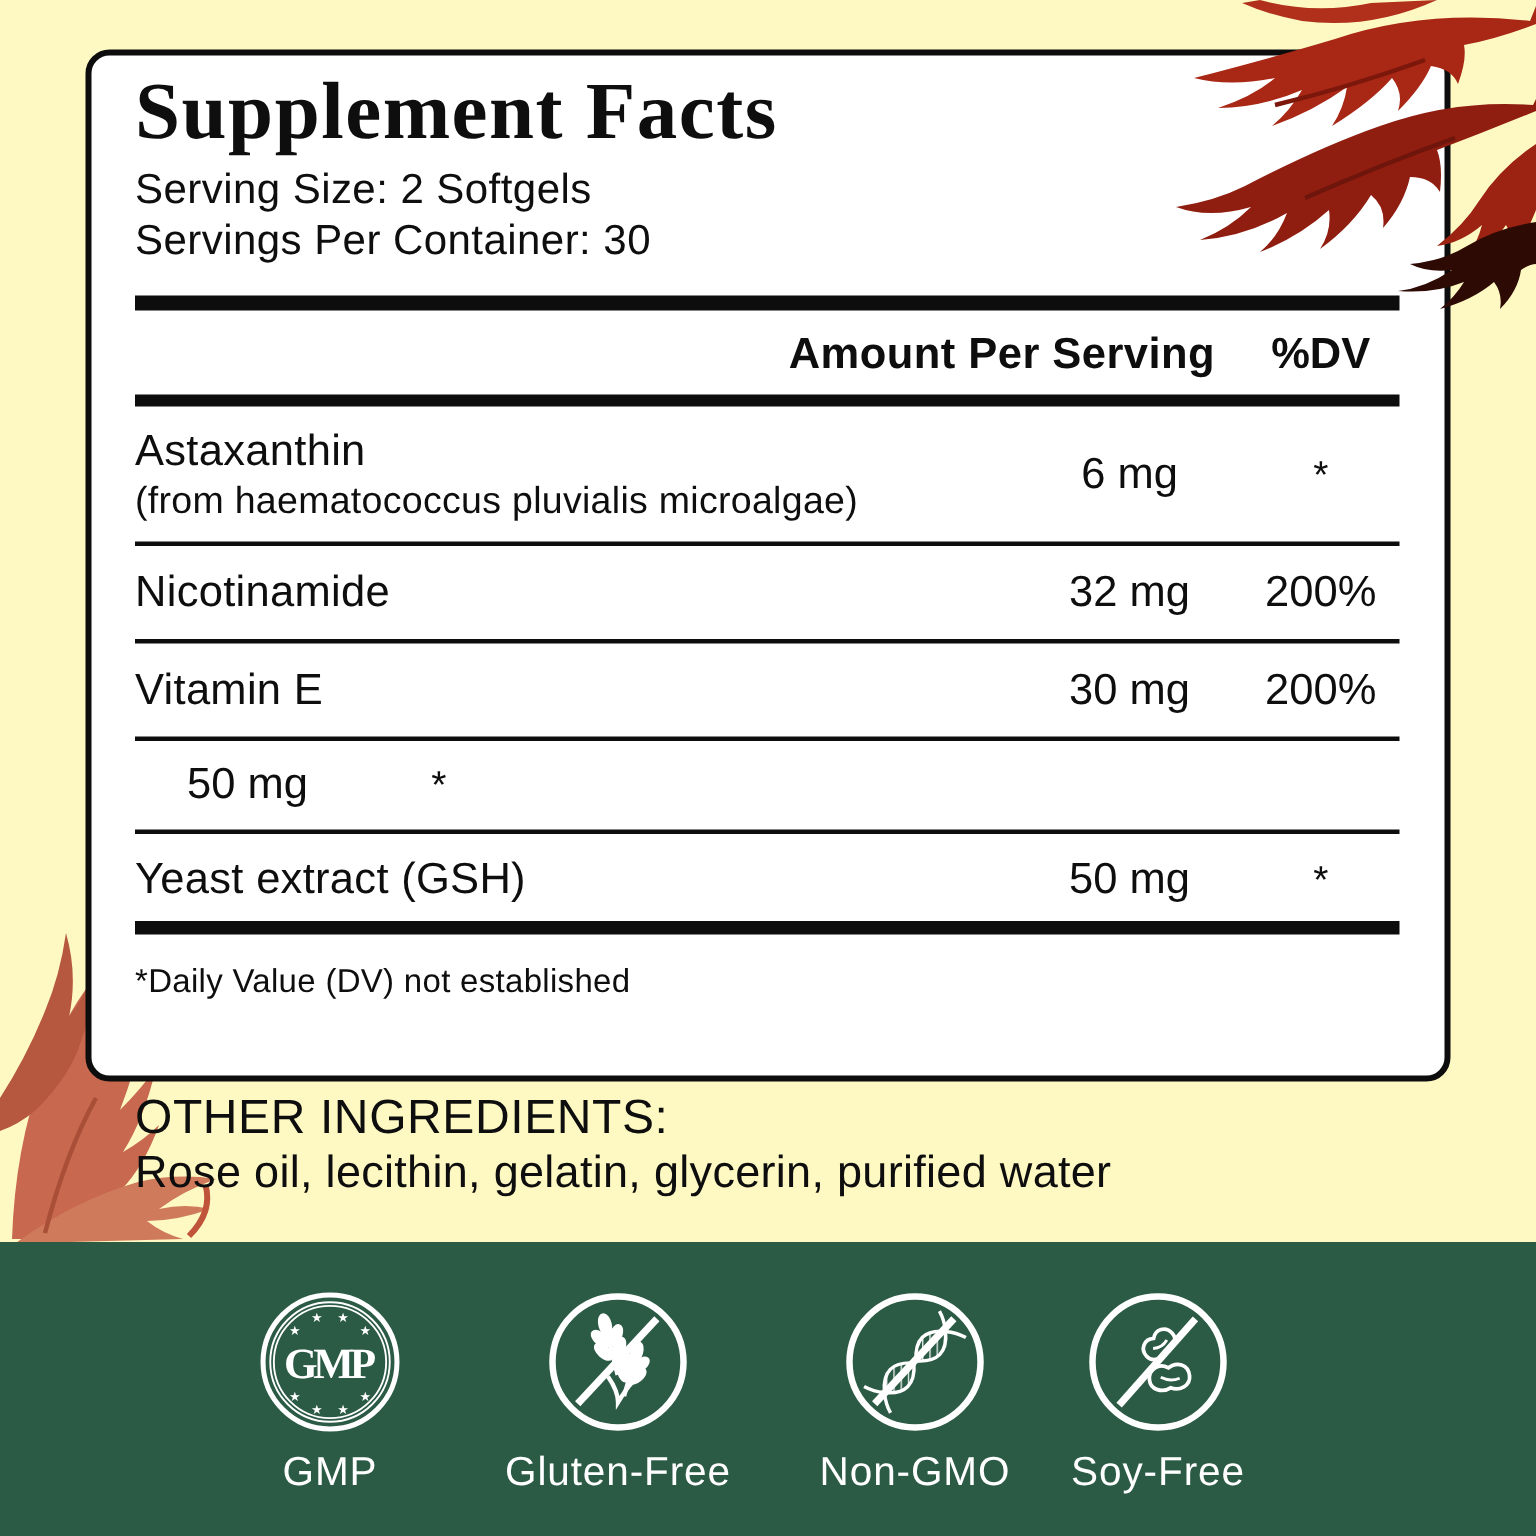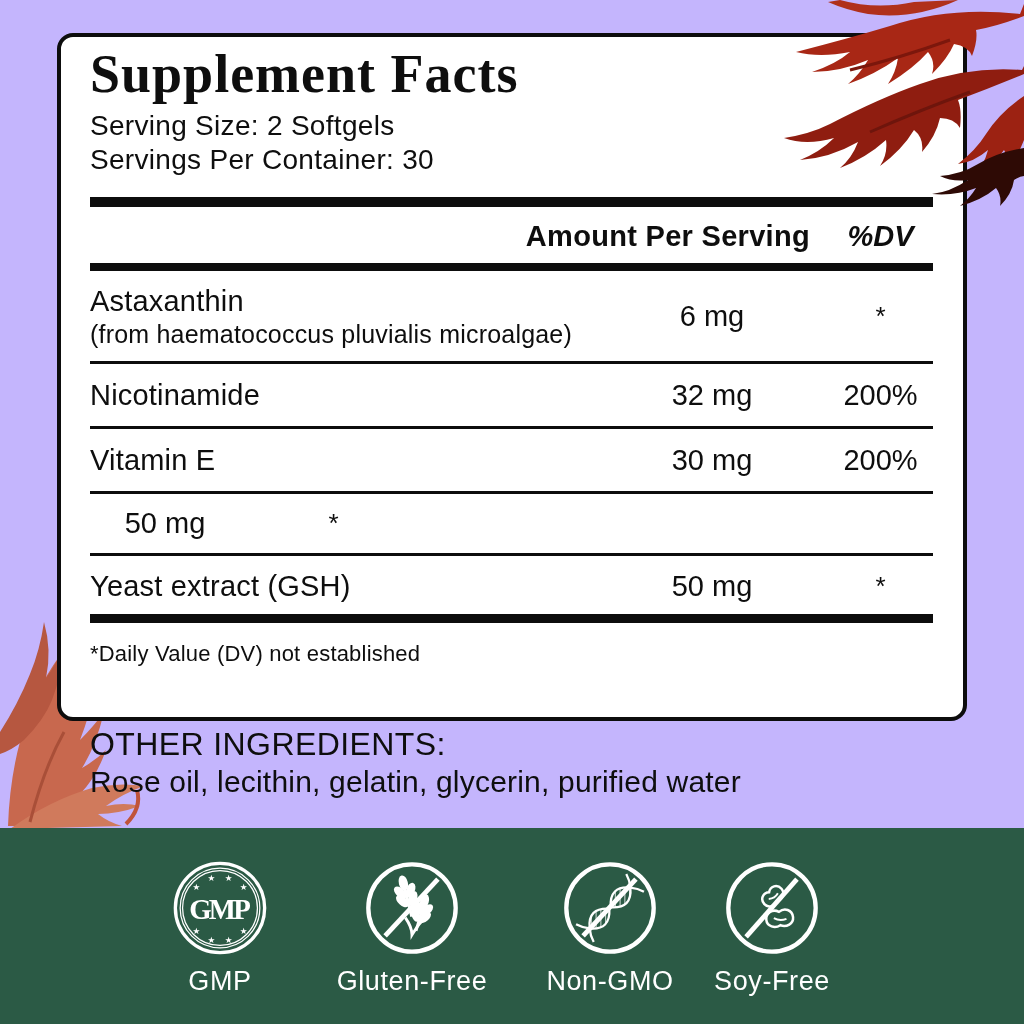--- a/index.html
+++ b/index.html
@@ -1,17 +1,17 @@
 <!DOCTYPE html>
 <html><head>
 <meta charset="utf-8">
 <style>
   html,body{margin:0;padding:0;background:#ffffff;}
   .stage{
-    position:relative;width:1024px;height:1024px;background:#c4b5fd;
+    position:relative;width:1024px;height:1024px;background:#fef9c3;
     overflow:hidden;font-family:"Liberation Sans",sans-serif;color:#0e0e0e;
   }
   
   .decor{position:absolute;pointer-events:none;}
   .decor-left{left:0;top:552px;width:152px;height:278px;z-index:1;}
   .decor-topright{left:700px;top:0;width:324px;height:212px;z-index:5;}
 
   
   .facts-box{
     position:absolute;left:57px;top:33px;width:910px;height:688px;
@@ -21,23 +21,23 @@
   .sf-title{font-family:"Liberation Serif",serif;font-weight:700;
     font-size:54px;line-height:58px;margin-top:8px;letter-spacing:1px;}
   .serving-line{font-size:28px;line-height:34px;letter-spacing:.3px;}
   .serving-line.first{margin-top:6px;}
   .bar-thick{height:10px;background:#0d0d0d;margin-top:20px;}
   .bar-mid{height:8px;background:#0d0d0d;}
   .bar-bottom{height:9px;background:#0d0d0d;}
   .hdr-row{display:flex;align-items:center;padding:13px 0 10px;}
   .hdr-spacer{flex:1;}
   .hdr-amount{font-weight:700;font-size:29px;letter-spacing:.3px;margin-right:18px;}
-  .col-dv{width:105px;text-align:center;font-style:italic;}
+  .col-dv{width:105px;text-align:center;}
   .hdr-dv{font-weight:700;font-size:29px;}
-  .row{display:flex;align-items:center;gap:41px;}
+  .row{display:flex;align-items:center;}
   .row.pad12{padding:12px 0;}
   .row.pad13{padding:13px 0;}
   .row.last{padding:12px 0 10px;}
   .row-name{flex:1;font-size:29px;line-height:36px;letter-spacing:.2px;}
   .row-sub{display:block;font-size:25px;line-height:30px;letter-spacing:.2px;}
   .row-amount{width:150px;text-align:center;font-size:29px;}
   .row-dv{width:105px;text-align:center;font-size:29px;}
   .dv-star{font-size:26px;}
   .divider{border-top:3px solid #0d0d0d;}
   .footnote{font-size:22px;line-height:36px;padding-top:13px;letter-spacing:.2px;}

